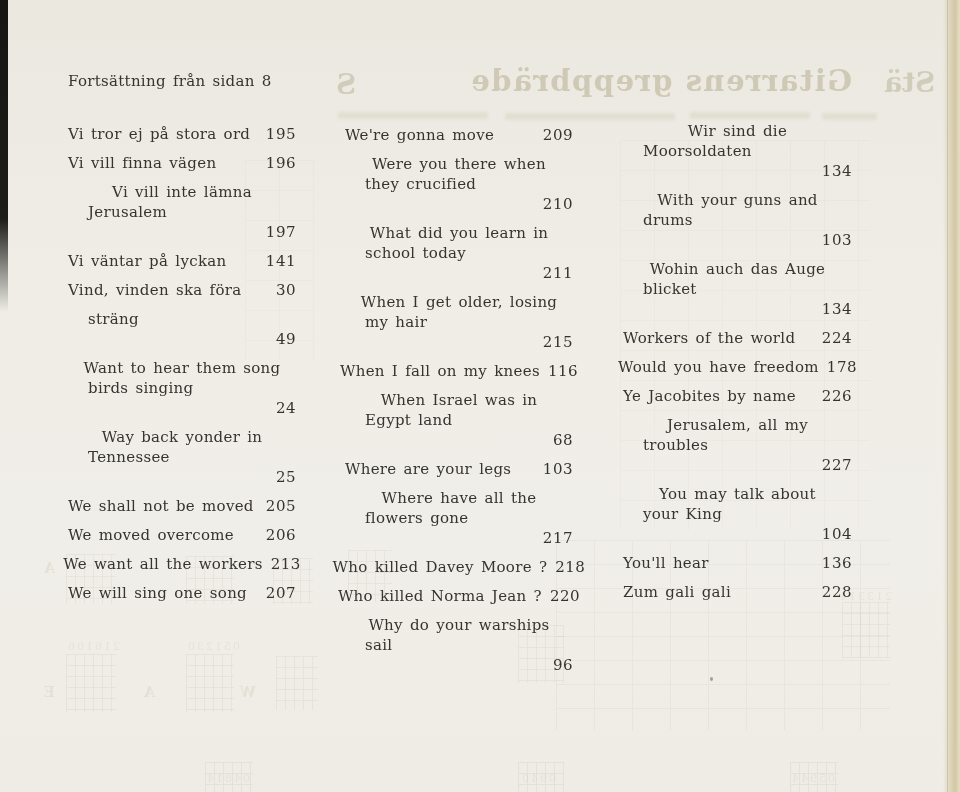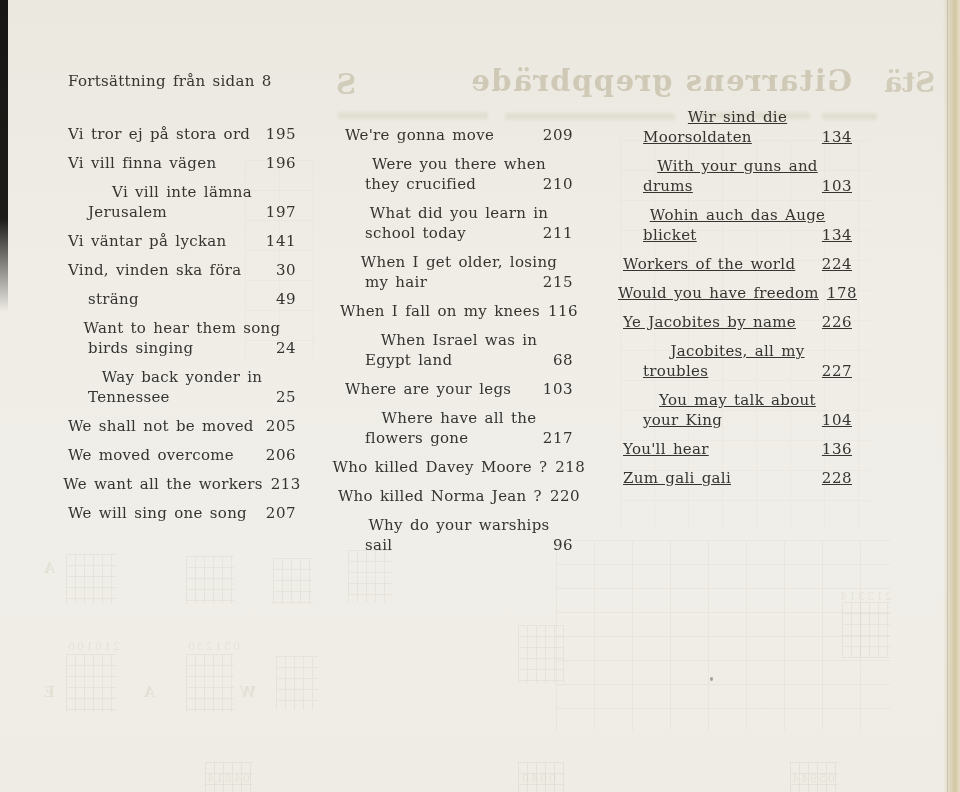--- a/index.html
+++ b/index.html
@@ -11,26 +11,26 @@
   }
   
   .header{
     position:absolute; left:68px; top:71px;
     font-size:15px; line-height:20px; letter-spacing:.3px; word-spacing:2px;
     white-space:nowrap;
   }
   .col{position:absolute; font-size:15px; letter-spacing:.3px; word-spacing:2px;}
   #col-0{left:68px;  top:124px; width:228px;}
   #col-1{left:345px; top:125px; width:228px;}
-  #col-2{left:623px; top:107px; width:229px;text-decoration:underline;}
+  #col-2{left:623px; top:121px; width:229px;}
   .group + .group{margin-top:9px;}
   #col-2 .group + .group{}
   .entry{margin-bottom:9px;}
   .line{display:flex; align-items:baseline; line-height:20px; white-space:nowrap;justify-content:center;}
-  .line.cont{padding-left:20px;}
+  .line.cont{padding-left:20px;flex-direction:column;}
   .pnum{margin-left:auto; letter-spacing:.5px; padding-left:8px;}
   
   .edge-left{
     position:absolute; left:0; top:0; width:8px; height:312px;
     background:linear-gradient(180deg,#171614 0%, #1d1c19 70%, rgba(29,28,25,0) 100%);
   }
   .edge-right{
     position:absolute; right:0; top:0; width:17px; height:100%;
     background:linear-gradient(to right,
       rgba(214,203,170,0) 0%, rgba(205,192,154,.55) 45%,
@@ -337,21 +337,21 @@
       </div>
       <div class="group">
         <div class="entry">
           <div class="line">
             <span class="t">Ye Jacobites by name</span>
             <span class="pnum">226</span>
           </div>
         </div>
         <div class="entry">
           <div class="line">
-            <span class="t">Jacobites, all my</span>
+            <span class="t">Jerusalem, all my</span>
           </div>
           <div class="line cont">
             <span class="t">troubles</span>
             <span class="pnum">227</span>
           </div>
         </div>
         <div class="entry">
           <div class="line">
             <span class="t">You may talk about</span>
           </div>

